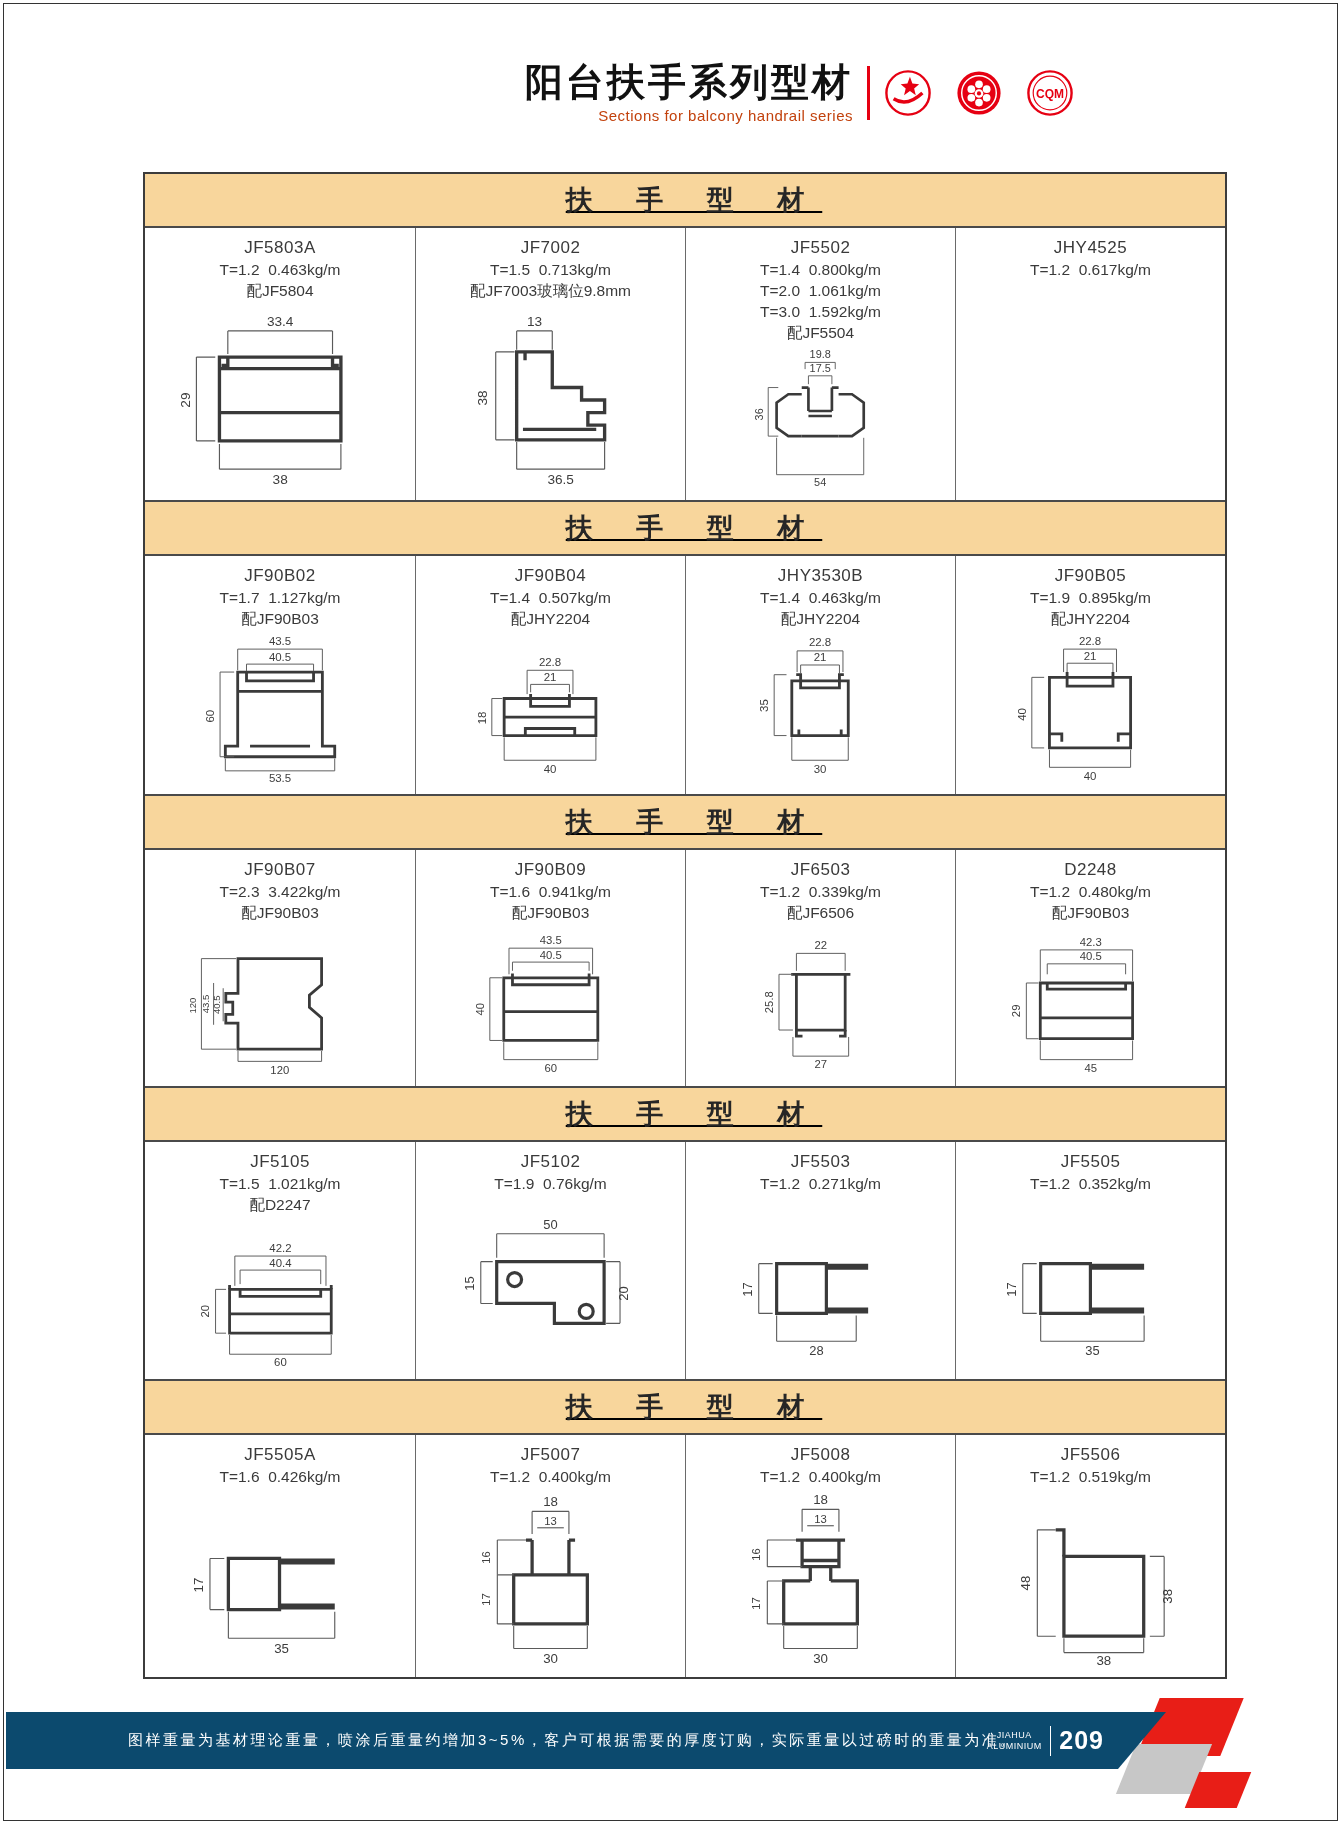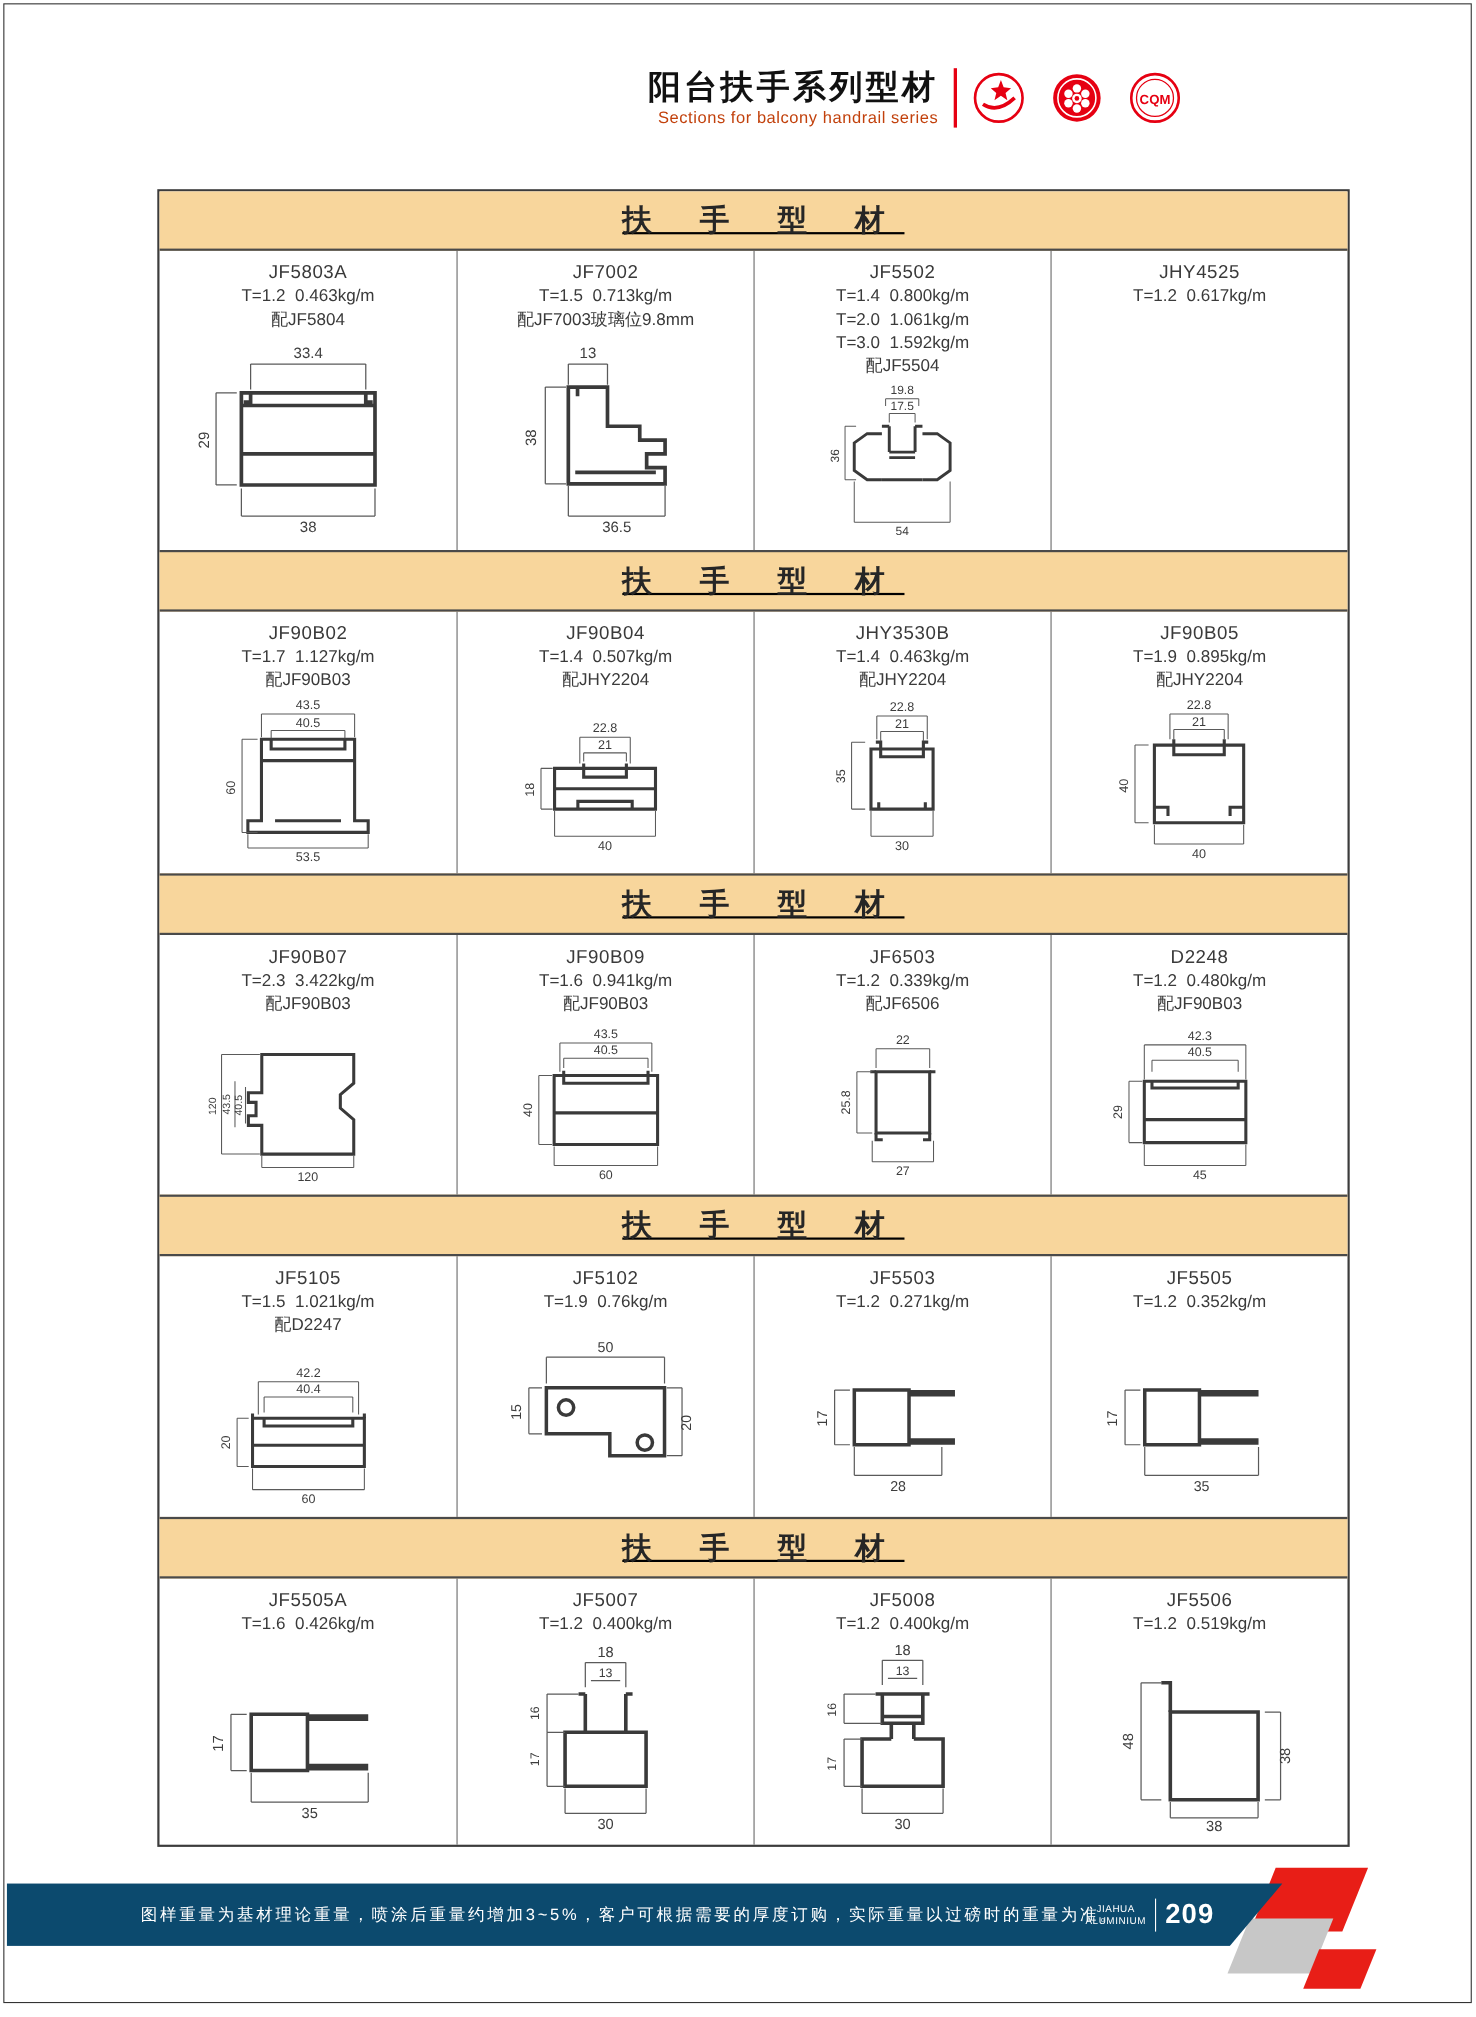--- a/index.html
+++ b/index.html
@@ -3,21 +3,21 @@
 <meta charset="utf-8">
 <style>
   html,body{margin:0;padding:0;background:#888;}
   .sheet{position:relative;width:1342px;height:1834px;background:#fff;margin:0 auto;
          font-family:"Liberation Sans","DejaVu Sans",sans-serif;overflow:hidden;}
   .frame{position:absolute;left:3px;top:3px;right:4px;bottom:13px;border:1.5px solid #333;pointer-events:none;}
 
   
   .hdr{position:absolute;top:62px;right:268px;display:flex;align-items:center;gap:14px;}
   .hdr-titles{text-align:right;}
-  .hdr-cn{font-size:30px;font-weight:bold;color:#111;letter-spacing:3px;line-height:1.1;}
+  .hdr-cn{font-size:38px;font-weight:bold;color:#111;letter-spacing:3px;line-height:1.1;}
   .hdr-en{font-size:15px;color:#c2410c;letter-spacing:.5px;margin-top:3px;}
   .hdr-rule{width:3px;height:54px;background:#e60012;}
   .logos{display:flex;gap:23px;align-items:center;}
   .logo{width:48px;height:48px;}
 
   
   .tbl{position:absolute;left:143px;top:172px;width:1080px;border:2.5px solid #3c3c3c;}
   .band{height:52px;background:#f8d69c;border-top:2px solid #4a4a4a;border-bottom:2px solid #4a4a4a;
         display:flex;align-items:center;justify-content:center;text-decoration:underline;}
   .tbl > section:first-child .band{border-top:none;}

